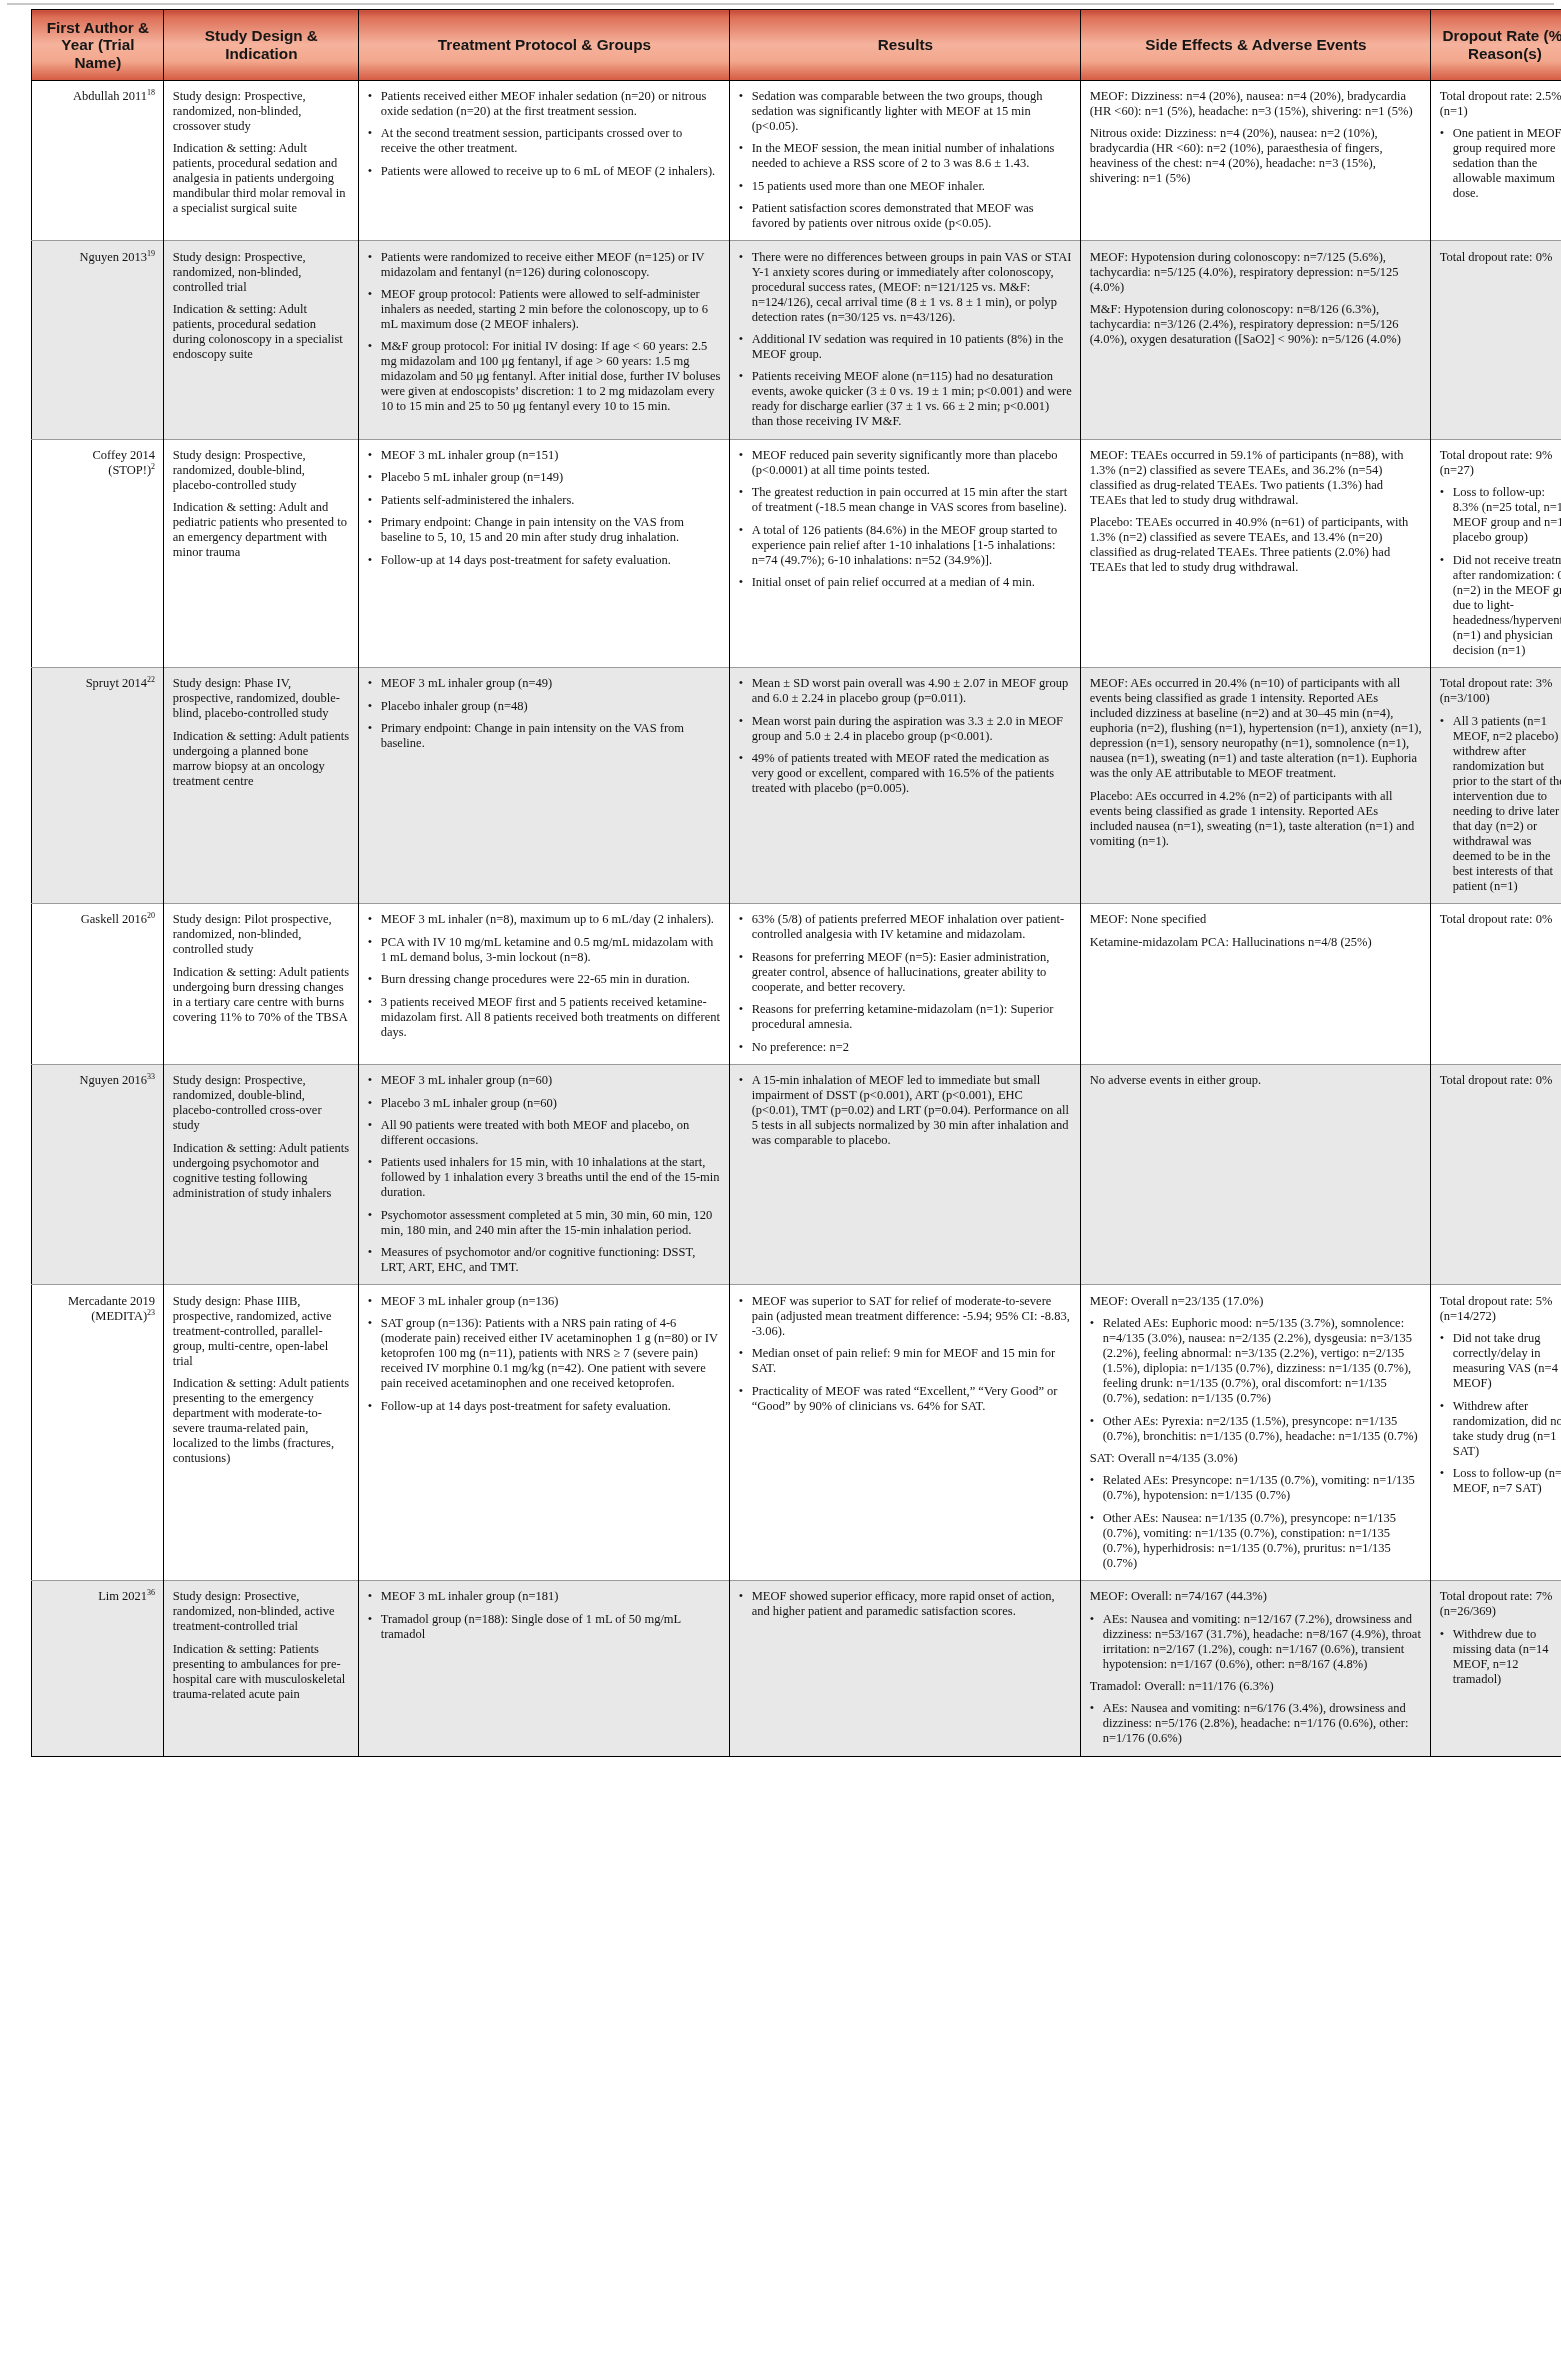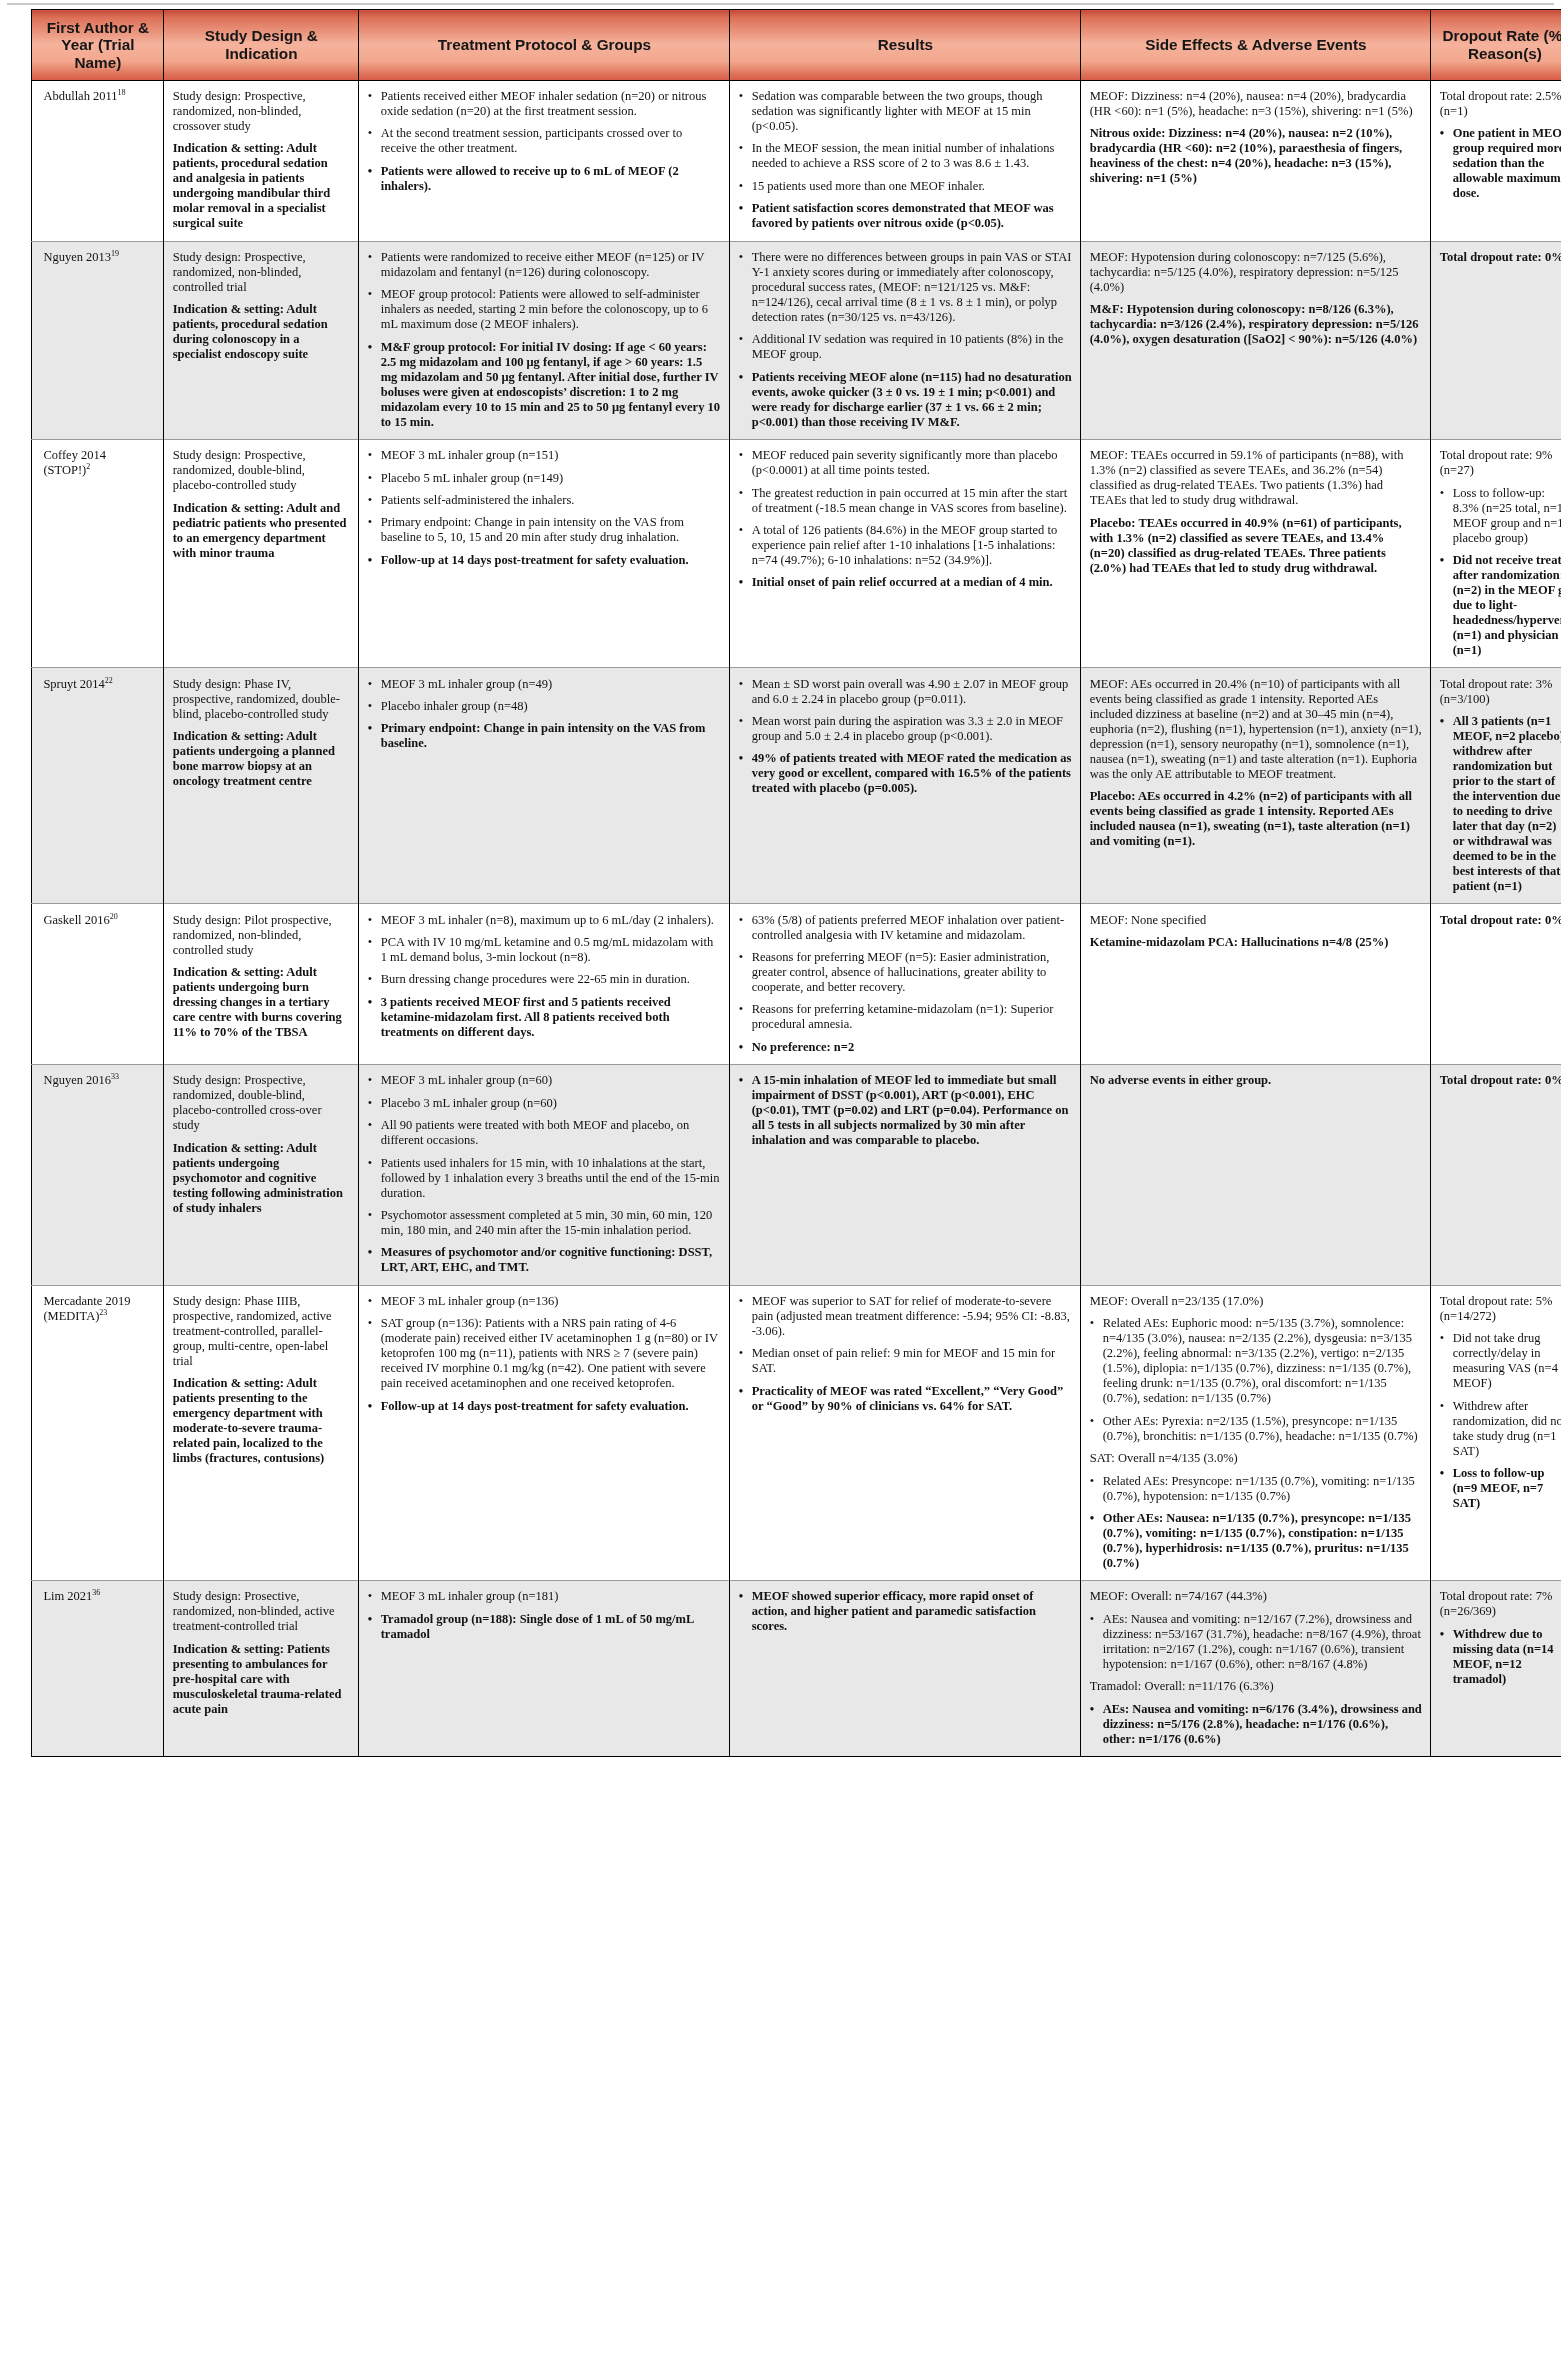--- a/index.html
+++ b/index.html
@@ -38,28 +38,28 @@
     background:linear-gradient(180deg, var(--hdr-top) 0%, #dd7058 10%, var(--hdr-mid) 48%, #f3a88e 72%, var(--hdr-bot) 100%);
     border-bottom:1.9px solid var(--line);
     border-left:1.9px solid var(--line);
   }
   thead th:first-child{border-left:none;}
   tbody td{
     vertical-align:top;
     padding:8.3px 8.3px 9.3px 8.3px;
     border-left:1.9px solid var(--line);
   }
-  tbody td:first-child{border-left:none;}
+  tbody td:first-child{border-left:none;text-align:right;}
   tbody tr{border-top:0.9px solid #9a9a9a;}
   tbody tr:first-child{border-top:none;}
   tbody tr.shaded{background:var(--row-shade);}
   .para{margin:0 0 7.4px 0;}
   .bullet{display:flex;margin:0 0 7.4px 0;}
   .bullet .marker{flex:0 0 13px;text-align:left;}
-  .para:last-child,.bullet:last-child{margin-bottom:0;font-weight:bold;}
+  .para:last-child,.bullet:last-child{margin-bottom:0;}
   td.author-cell{padding-left:11px;}
   sup.ref{font-size:8px;line-height:0;vertical-align:super;}
 </style>
 </head>
 <body>
 
 <div class="page">
   <div class="top-rule"></div>
 
   <table class="studies">

